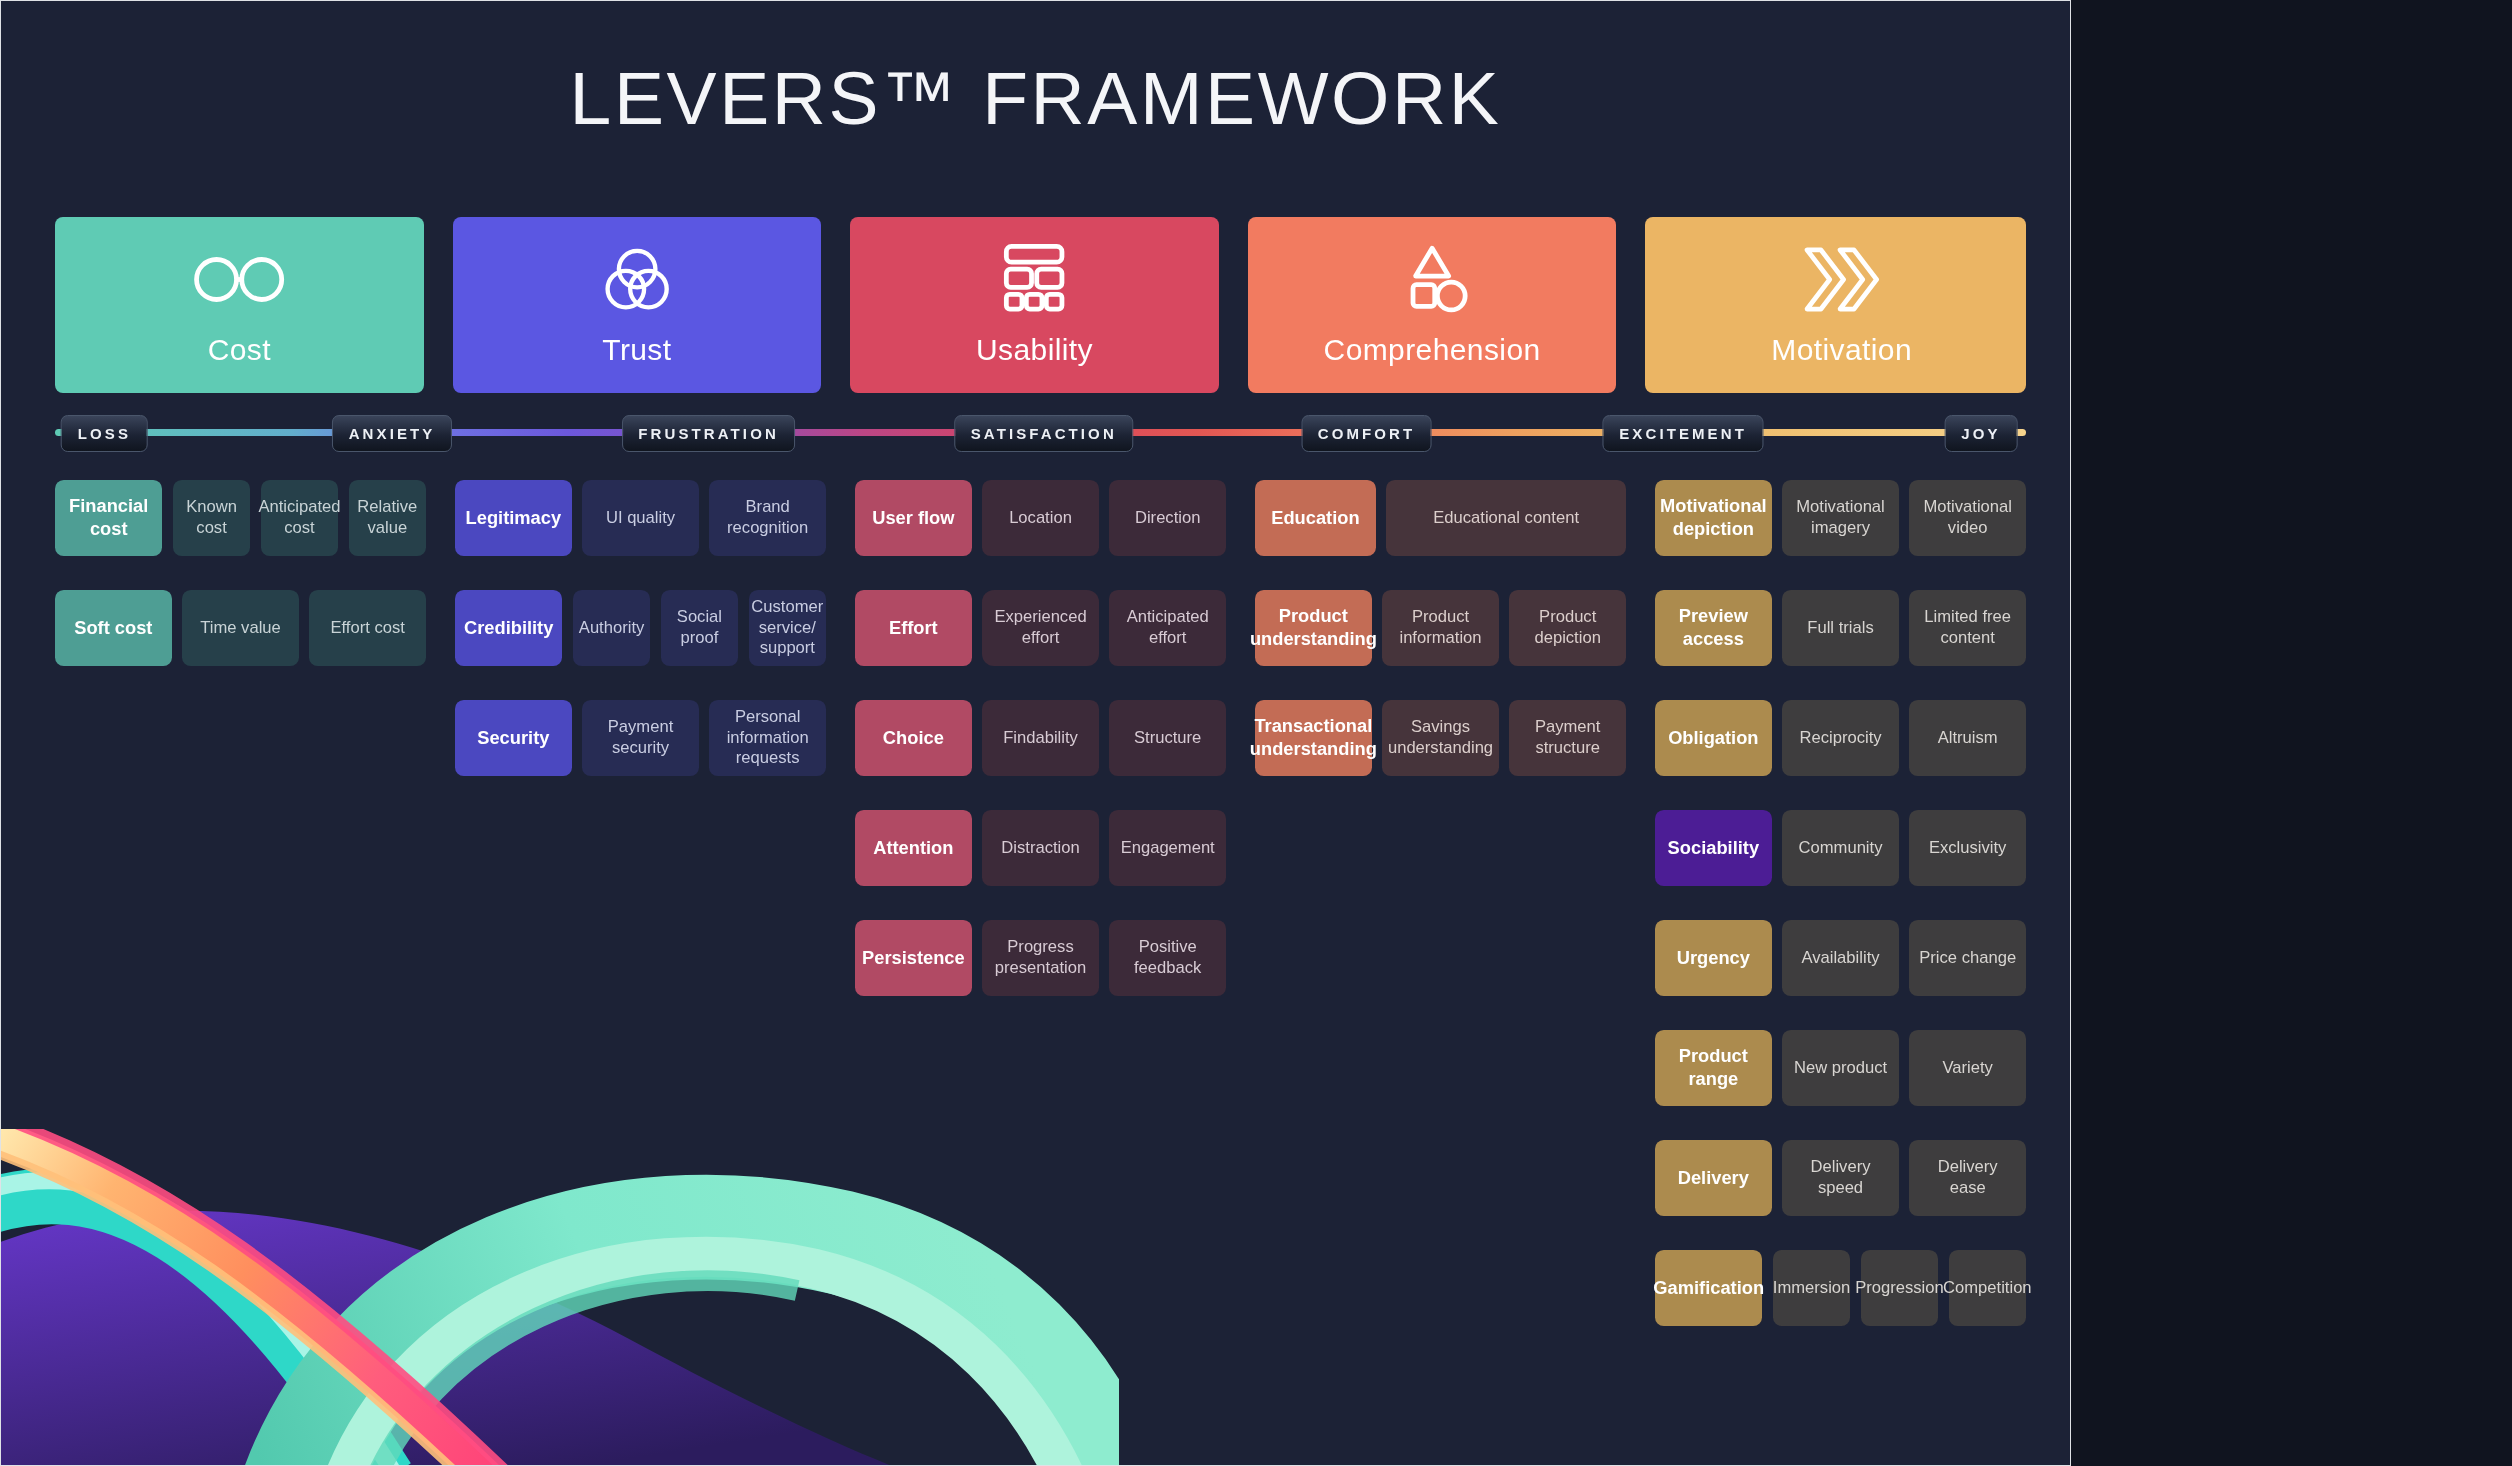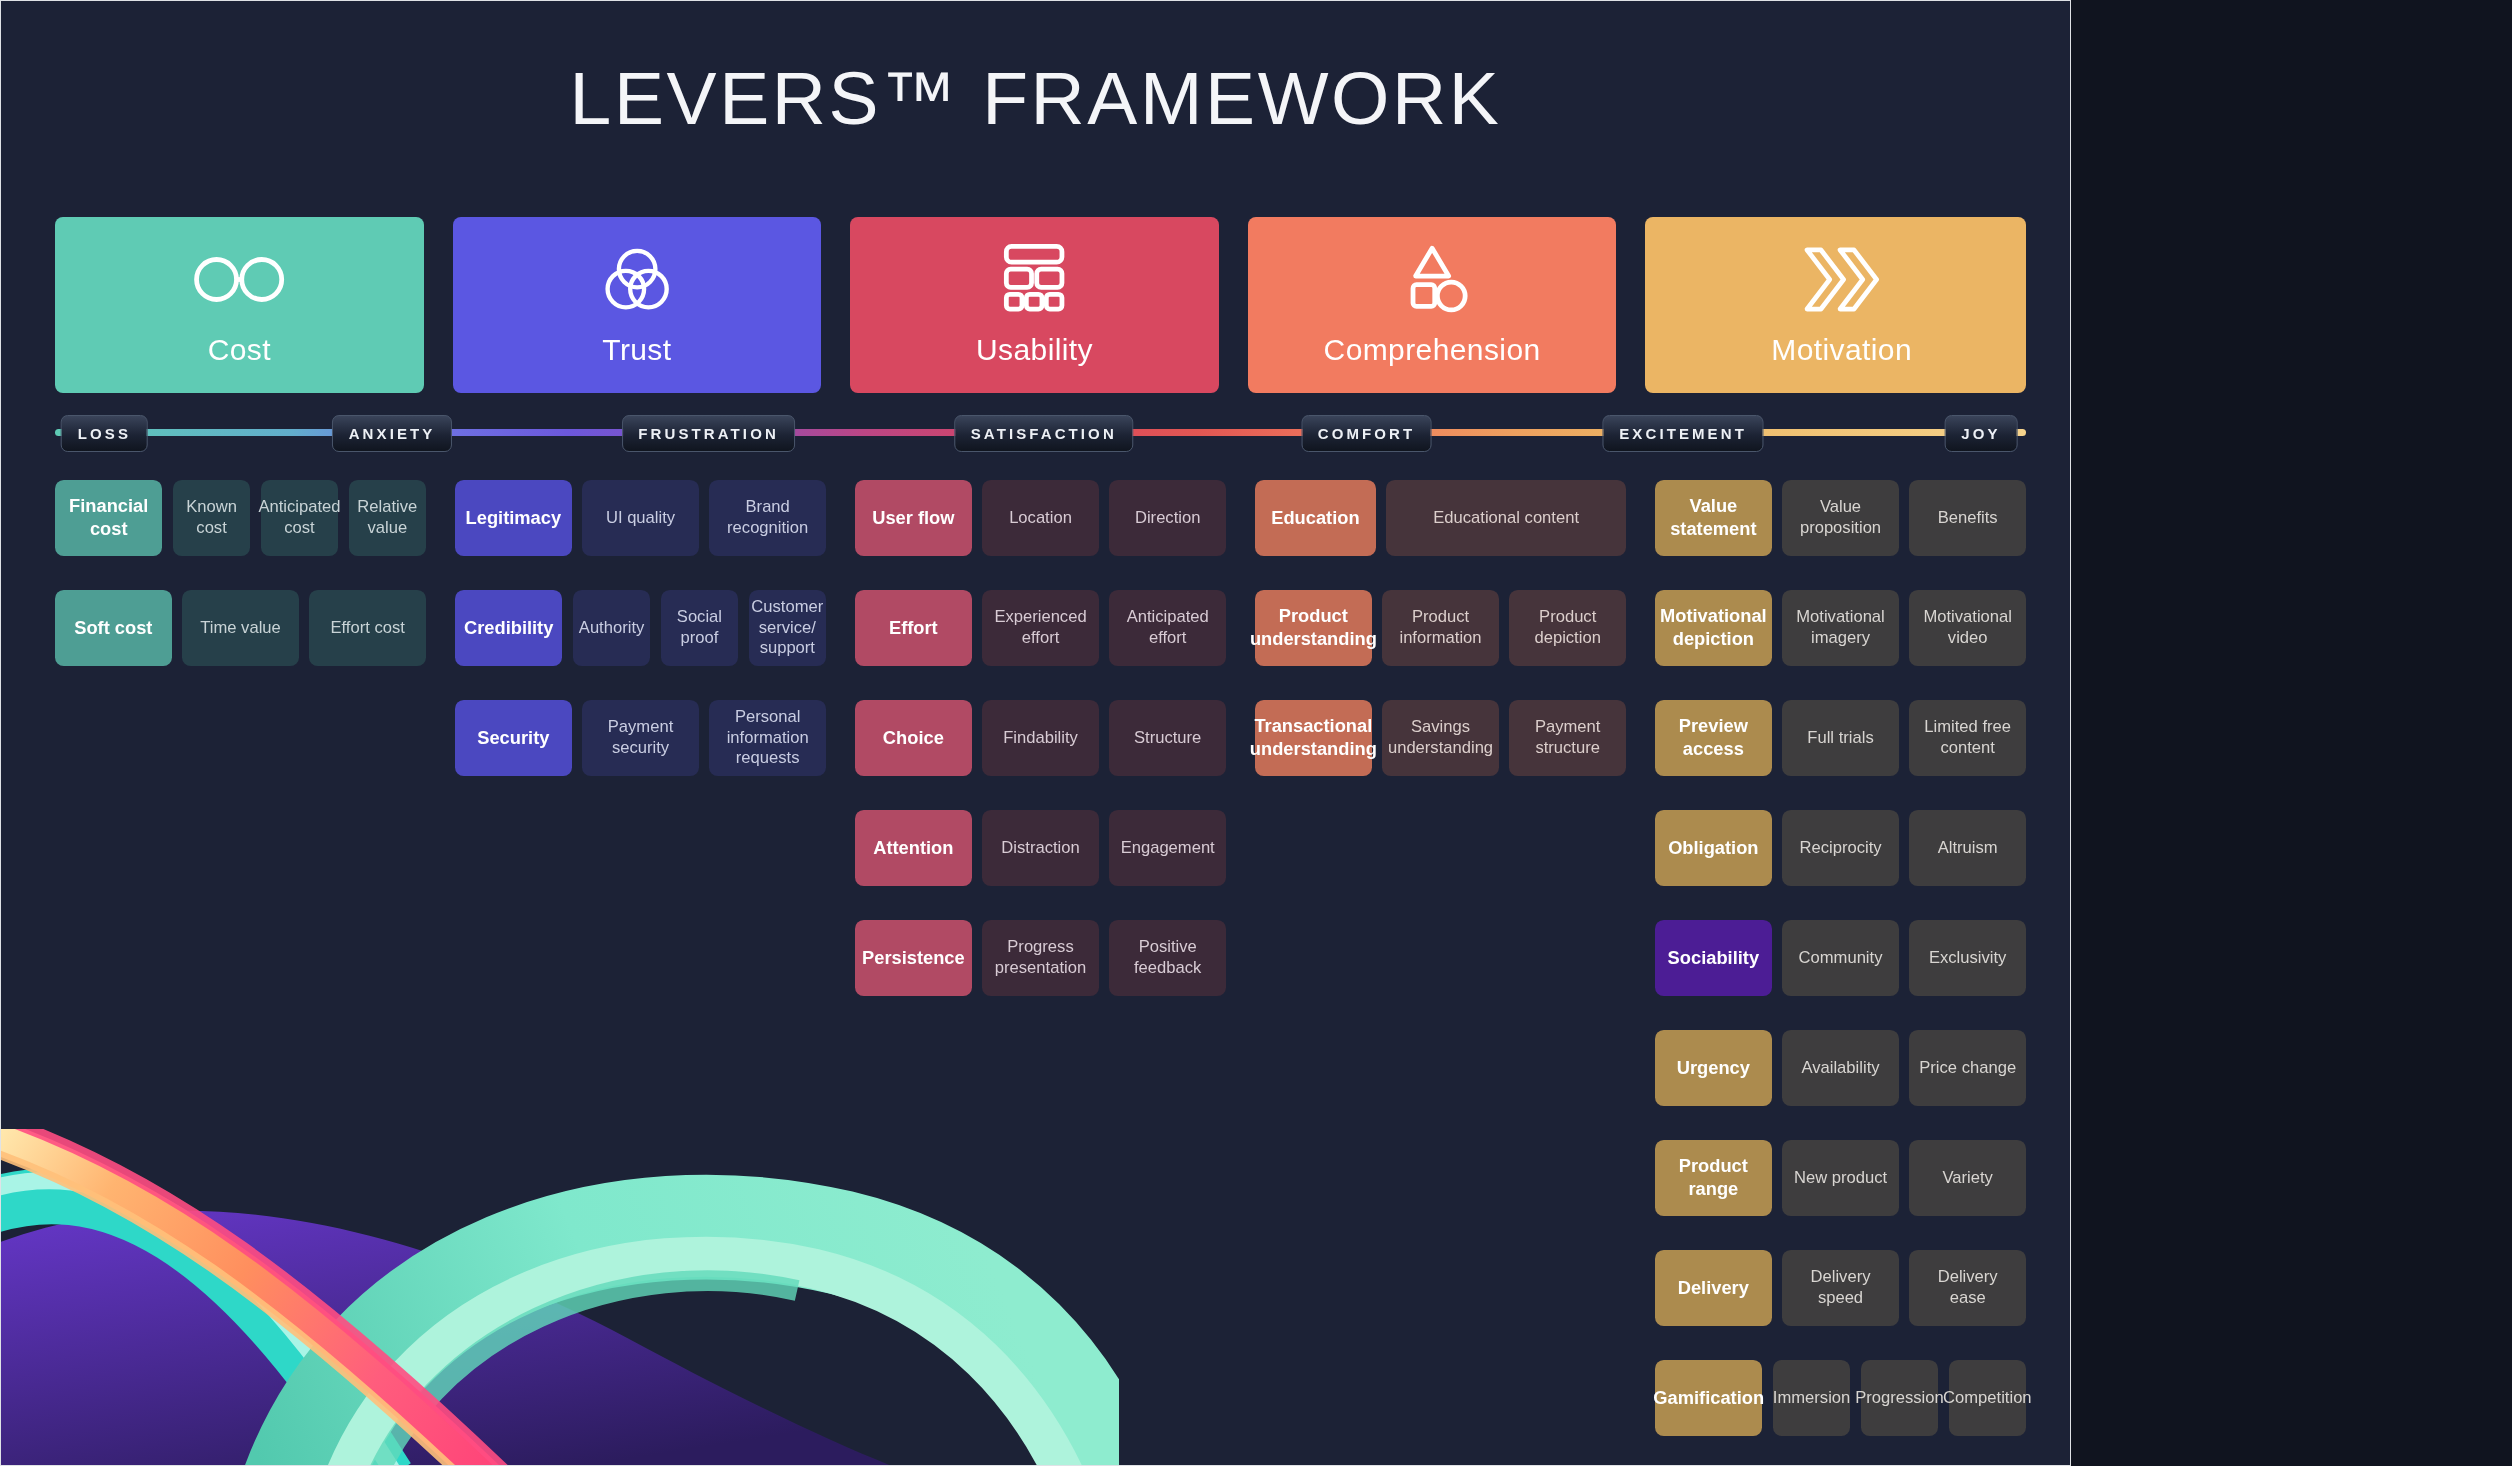--- a/index.html
+++ b/index.html
@@ -162,21 +162,21 @@
         </div>
       </div>
       <div class="chip-col">
         <div class="chip-row">
           <div class="chip active" style="flex-grow: 1; background: rgb(177, 74, 100); color: rgb(255, 255, 255);">User flow</div>
           <div class="chip" style="flex-grow: 1; background: rgb(60, 42, 57); color: rgb(216, 203, 212);">Location</div>
           <div class="chip" style="flex-grow: 1; background: rgb(60, 42, 57); color: rgb(216, 203, 212);">Direction</div>
         </div>
         <div class="chip-row">
           <div class="chip active" style="flex-grow: 1; background: rgb(177, 74, 100); color: rgb(255, 255, 255);">Effort</div>
-          <div class="chip" style="flex-grow: 1; background: rgb(60, 42, 57); color: rgb(216, 203, 212);">Experienced effort</div>
+          <div class="chip" style="flex-grow: 1; background: rgb(60, 42, 57); color: rgb(216, 203, 212); border-radius: 12px;">Experienced effort</div>
           <div class="chip" style="flex-grow: 1; background: rgb(60, 42, 57); color: rgb(216, 203, 212);">Anticipated effort</div>
         </div>
         <div class="chip-row">
           <div class="chip active" style="flex-grow: 1; background: rgb(177, 74, 100); color: rgb(255, 255, 255);">Choice</div>
           <div class="chip" style="flex-grow: 1; background: rgb(60, 42, 57); color: rgb(216, 203, 212);">Findability</div>
           <div class="chip" style="flex-grow: 1; background: rgb(60, 42, 57); color: rgb(216, 203, 212);">Structure</div>
         </div>
         <div class="chip-row">
           <div class="chip active" style="flex-grow: 1; background: rgb(177, 74, 100); color: rgb(255, 255, 255);">Attention</div>
           <div class="chip" style="flex-grow: 1; background: rgb(60, 42, 57); color: rgb(216, 203, 212);">Distraction</div>
@@ -198,25 +198,20 @@
           <div class="chip" style="flex-grow: 1; background: rgb(70, 52, 59); color: rgb(220, 207, 204);">Product information</div>
           <div class="chip" style="flex-grow: 1; background: rgb(70, 52, 59); color: rgb(220, 207, 204);">Product depiction</div>
         </div>
         <div class="chip-row">
           <div class="chip active" style="flex-grow: 1; background: rgb(195, 108, 85); color: rgb(255, 255, 255);">Transactional understanding</div>
           <div class="chip" style="flex-grow: 1; background: rgb(70, 52, 59); color: rgb(220, 207, 204);">Savings understanding</div>
           <div class="chip" style="flex-grow: 1; background: rgb(70, 52, 59); color: rgb(220, 207, 204);">Payment structure</div>
         </div>
       </div>
       <div class="chip-col">
-        <div class="chip-row">
-          <div class="chip active" style="flex-grow: 1; background: rgb(172, 139, 78); color: rgb(255, 255, 255);">Value statement</div>
-          <div class="chip" style="flex-grow: 1; background: rgb(62, 61, 62); color: rgb(216, 213, 209);">Value proposition</div>
-          <div class="chip" style="flex-grow: 1; background: rgb(62, 61, 62); color: rgb(216, 213, 209);">Benefits</div>
-        </div>
         <div class="chip-row">
           <div class="chip active" style="flex-grow: 1; background: rgb(172, 139, 78); color: rgb(255, 255, 255);">Motivational depiction</div>
           <div class="chip" style="flex-grow: 1; background: rgb(62, 61, 62); color: rgb(216, 213, 209);">Motivational imagery</div>
           <div class="chip" style="flex-grow: 1; background: rgb(62, 61, 62); color: rgb(216, 213, 209);">Motivational video</div>
         </div>
         <div class="chip-row">
           <div class="chip active" style="flex-grow: 1; background: rgb(172, 139, 78); color: rgb(255, 255, 255);">Preview access</div>
           <div class="chip" style="flex-grow: 1; background: rgb(62, 61, 62); color: rgb(216, 213, 209);">Full trials</div>
           <div class="chip" style="flex-grow: 1; background: rgb(62, 61, 62); color: rgb(216, 213, 209);">Limited free content</div>
         </div>

